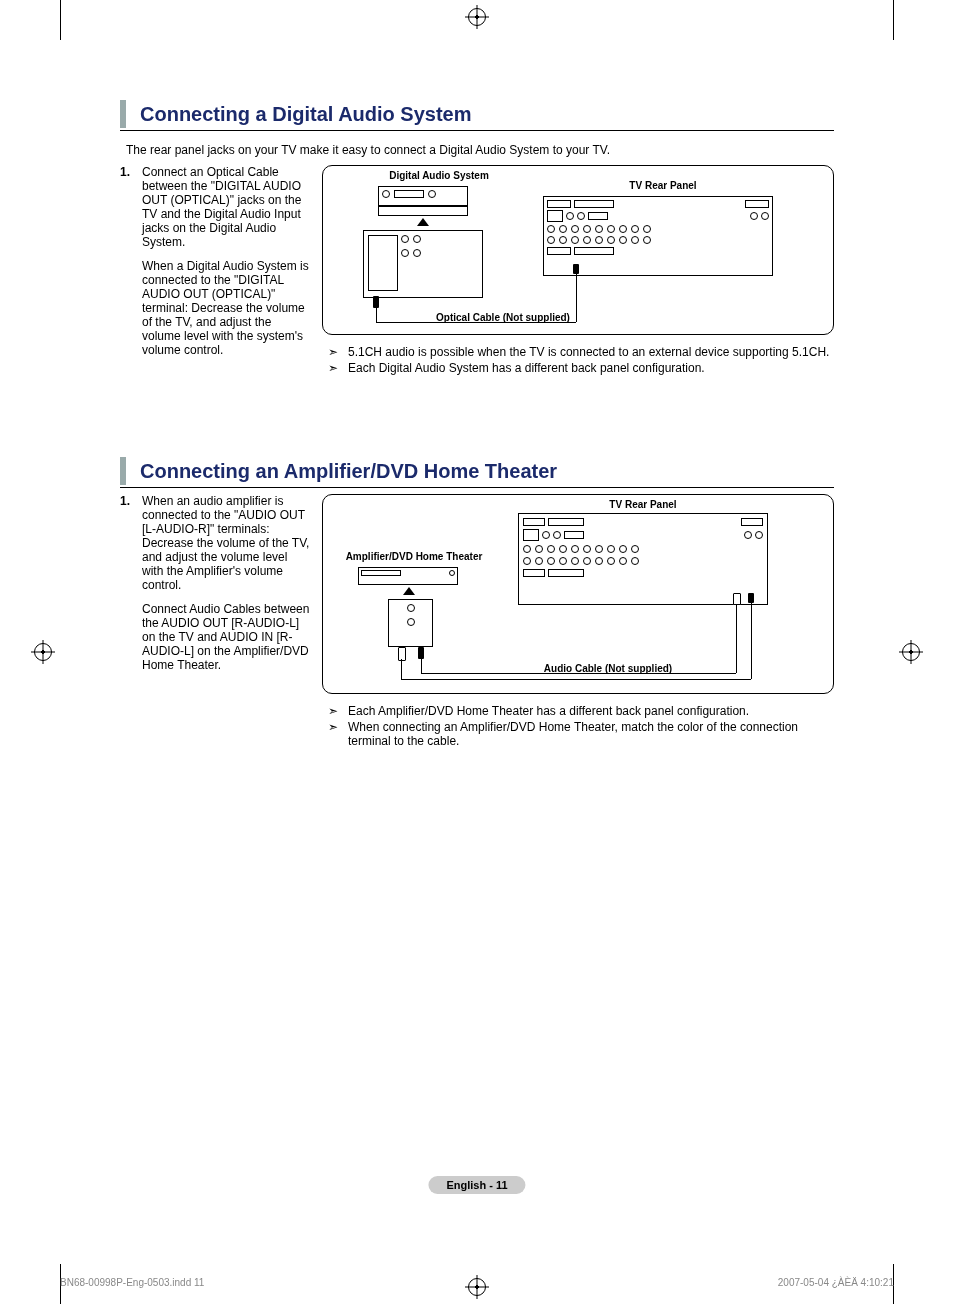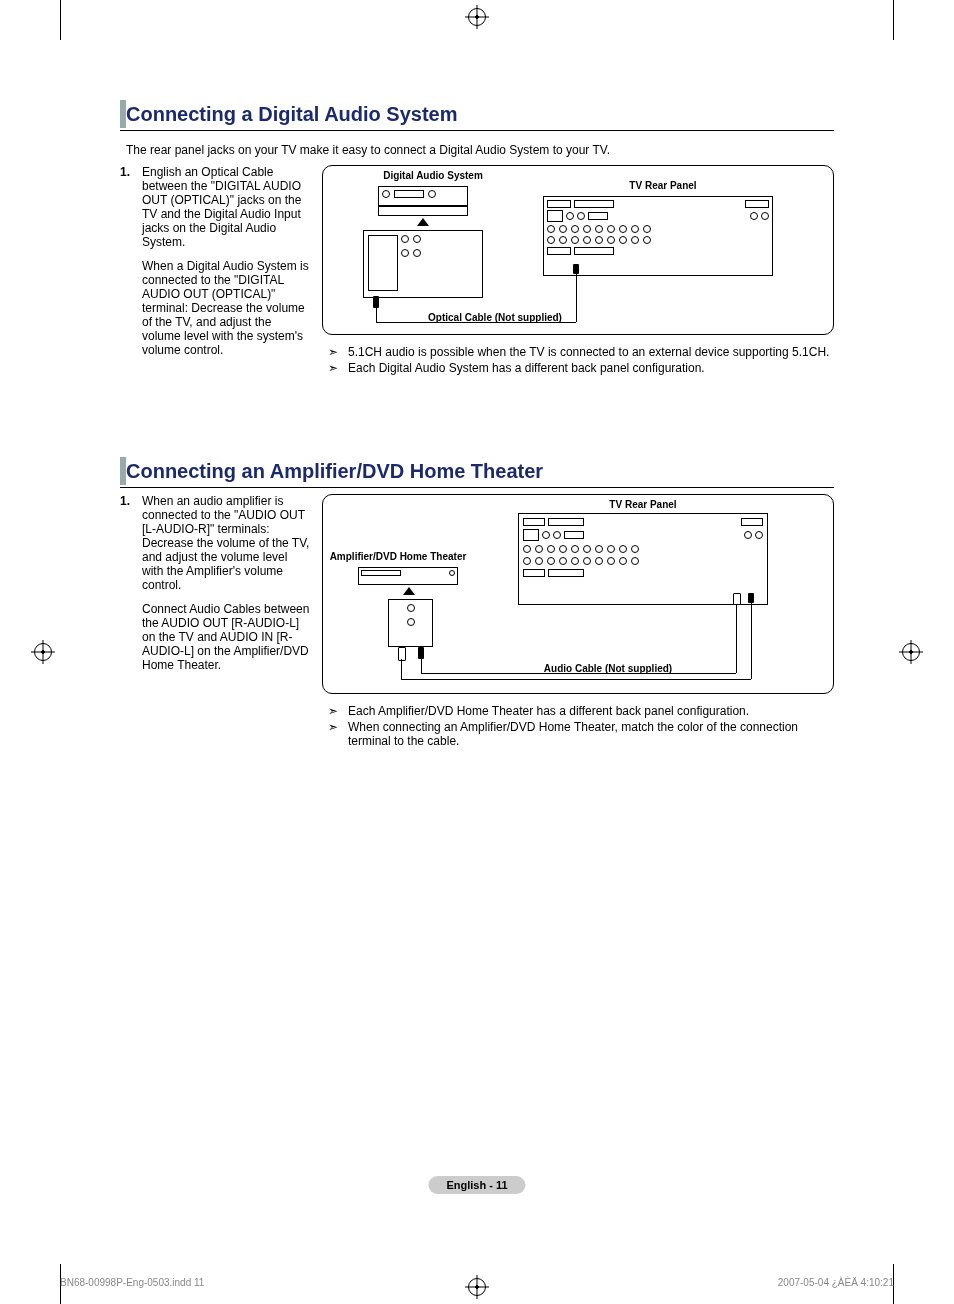--- a/index.html
+++ b/index.html
@@ -44,20 +44,21 @@
     margin: 0 60px;
   }
 
   .section {
     margin-bottom: 80px;
   }
   .sec-head {
     display: flex;
     align-items: center;
     border-left: 6px solid #9aa;
+    padding-left: 14px;
     font-size: 20px;
     font-weight: bold;
     color: #1b2a6b;
     height: 28px;
   }
   .sec-rule {
     border-top: 1px solid #000;
     margin: 2px 0 6px 0;
   }
   .intro {
@@ -183,29 +184,29 @@
     <div class="section">
       <div class="sec-head">Connecting a Digital Audio System</div>
       <div class="sec-rule"></div>
       <div class="intro">The rear panel jacks on your TV make it easy to connect a Digital Audio System to your TV.</div>
 
       <div class="cols">
         <div class="left-col">
           <div class="step">
             <div class="step-num">1.</div>
             <div class="step-body">
-              <p>English an Optical Cable between the "DIGITAL AUDIO OUT (OPTICAL)" jacks on the TV and the Digital Audio Input jacks on the Digital Audio System.</p>
+              <p>Connect an Optical Cable between the "DIGITAL AUDIO OUT (OPTICAL)" jacks on the TV and the Digital Audio Input jacks on the Digital Audio System.</p>
               <p>When a Digital Audio System is connected to the "DIGITAL AUDIO OUT (OPTICAL)" terminal: Decrease the volume of the TV, and adjust the volume level with the system's volume control.</p>
             </div>
           </div>
         </div>
 
         <div class="right-col">
           <div class="diagram">
-            <div class="dlabel" style="top:4px; left:50px; width:120px;">Digital Audio System</div>
+            <div class="dlabel" style="top:4px; left:56px; width:120px;">Digital Audio System</div>
             <div class="dlabel" style="top:14px; left:280px; width:120px;">TV Rear Panel</div>
 
             <div class="dbox" style="top:20px; left:55px; width:90px; height:20px;">
               <div style="display:flex;gap:4px;padding:3px;align-items:center;">
                 <div class="port"></div>
                   <div class="rect" style="width:30px;"></div>
                   <div class="port"></div>
               </div>
             </div>
             <div class="dbox" style="top:40px; left:55px; width:90px; height:10px;"></div>
@@ -271,21 +272,21 @@
                 </div>
               </div>
             </div>
 
             <div class="plug" style="top:130px; left:50px;"></div>
             <div class="cable-line" style="top:142px; left:53px; width:1px; height:14px;"></div>
             <div class="cable-line" style="top:156px; left:53px; width:200px; height:1px;"></div>
             <div class="cable-line" style="top:108px; left:253px; width:1px; height:48px;"></div>
             <div class="plug" style="top:98px; left:250px; height:10px;"></div>
 
-            <div class="dlabel" style="top:146px; left:92px; width:160px; font-weight:bold;">Optical Cable (Not supplied)</div>
+            <div class="dlabel" style="top:146px; left:100px; width:160px; font-weight:bold;">Optical Cable (Not supplied)</div>
           </div>
 
           <div class="notes">
             <div class="note">
               <span class="arrow">➣</span>
               <span>5.1CH audio is possible when the TV is connected to an external device supporting 5.1CH.</span>
             </div>
             <div class="note">
               <span class="arrow">➣</span>
               <span>Each Digital Audio System has a different back panel configuration.</span>
@@ -305,21 +306,21 @@
             <div class="step-num">1.</div>
             <div class="step-body">
               <p>When an audio amplifier is connected to the "AUDIO OUT [L-AUDIO-R]" terminals: Decrease the volume of the TV, and adjust the volume level with the Amplifier's volume control.</p>
               <p>Connect Audio Cables between the AUDIO OUT [R-AUDIO-L] on the TV and AUDIO IN [R-AUDIO-L] on the Amplifier/DVD Home Theater.</p>
             </div>
           </div>
         </div>
 
         <div class="right-col">
           <div class="diagram" style="height:200px;">
-            <div class="dlabel" style="top:56px; left:0; width:150px;">Amplifier/DVD Home Theater</div>
+            <div class="dlabel" style="top:56px; left:16px; width:150px;">Amplifier/DVD Home Theater</div>
             <div class="dlabel" style="top:4px; left:260px; width:120px;">TV Rear Panel</div>
 
             <div class="dbox" style="top:72px; left:35px; width:100px; height:18px;">
               <div style="display:flex;gap:3px;padding:2px;align-items:center;">
                 <div class="rect" style="width:40px;height:6px;"></div>
                 <div style="flex:1;"></div>
                 <div class="port" style="width:6px;height:6px;"></div>
               </div>
             </div>
             <div class="arrow-up" style="top:92px; left:80px;"></div>

